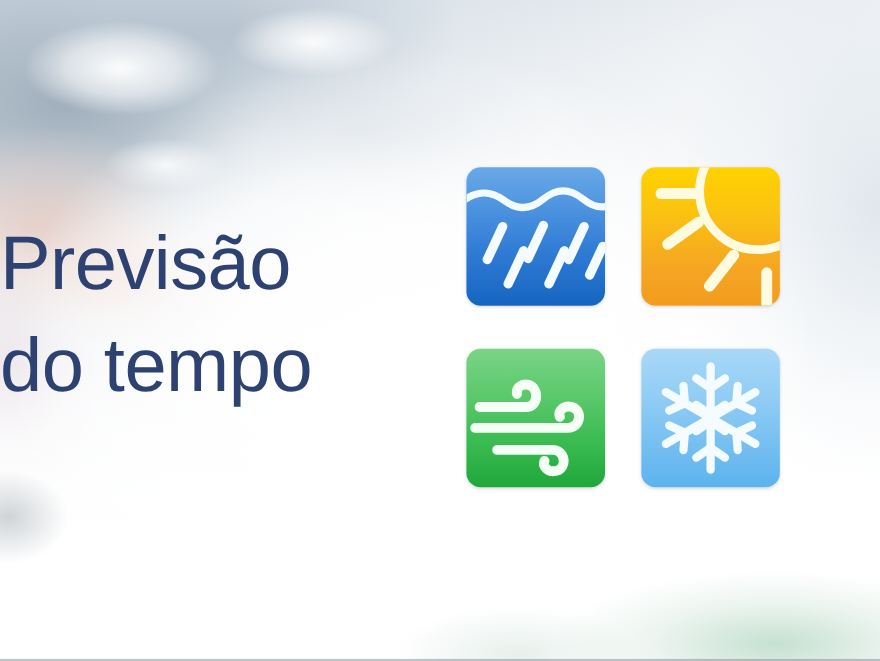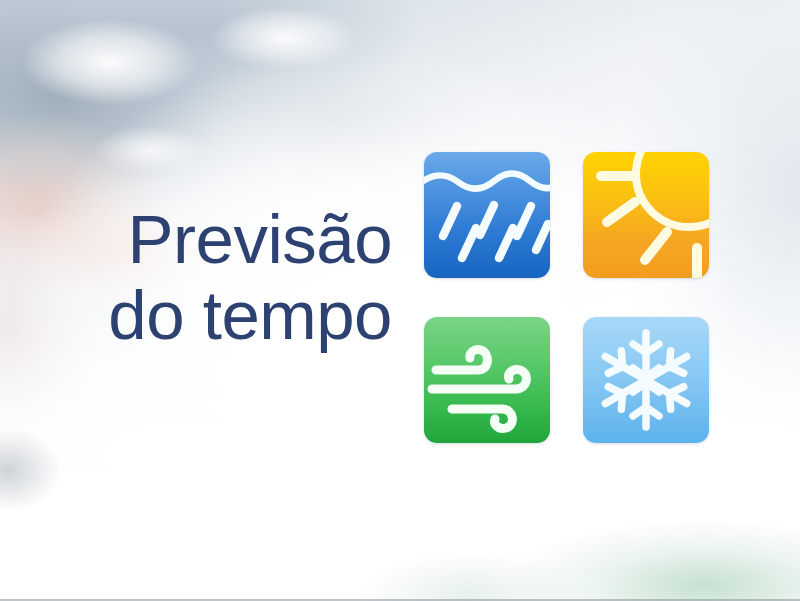--- a/index.html
+++ b/index.html
@@ -138,32 +138,31 @@
     height: 2px;
     background: rgba(138,148,156,0.55);
   }
 
   
   .title-block {
     position: absolute;
     left: 0;
     top: 206px;
     width: 392px;
-    text-align: right;
     line-height: 0.98;
     letter-spacing: -0.5px;
   }
   .title-line {
     display: block;
     font-size: 69px;
     font-weight: 400;
     color: #2e4272;
     white-space: nowrap;
   }
-  .title-line.l2 { margin-top: 8px; }
+  .title-line.l2 { margin-top: 24px; }
 
   
   .icon-grid {
     position: absolute;
     left: 424px;
     top: 152px;
     width: 285px;
     height: 292px;
     display: grid;
     grid-template-columns: 126px 126px;

